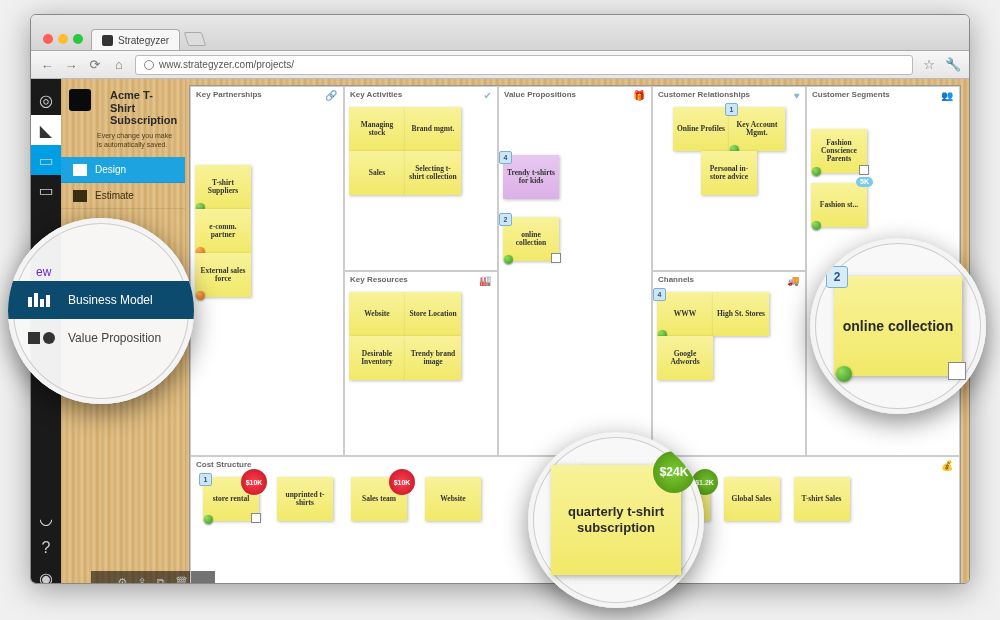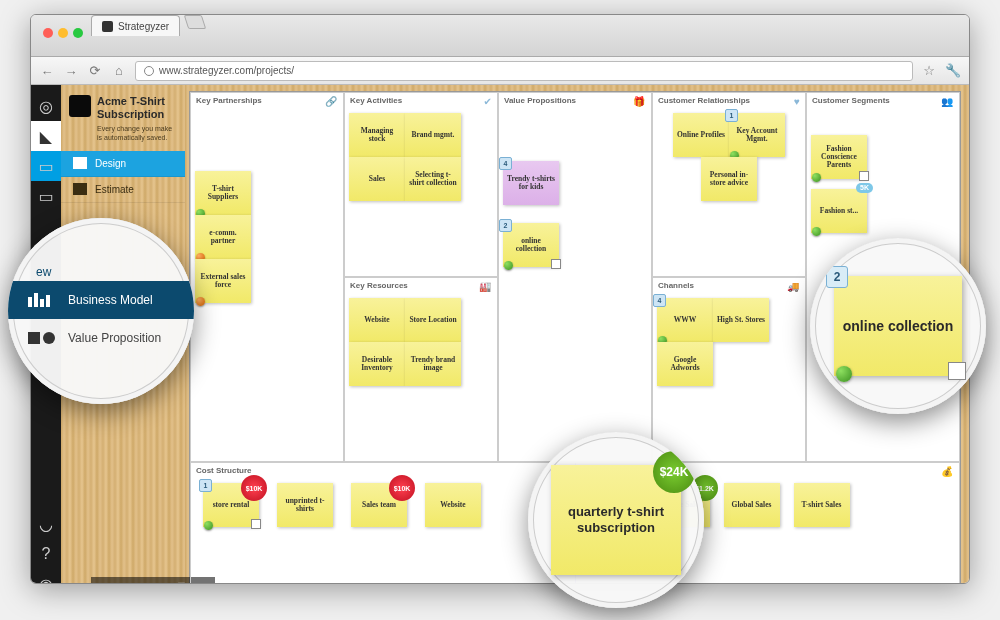--- a/index.html
+++ b/index.html
@@ -1,34 +1,34 @@
 <!DOCTYPE html>
 <html><head>
 <meta charset="utf-8">
 <style>
 *{box-sizing:border-box;margin:0;padding:0;font-family:"Helvetica Neue",Arial,sans-serif}
 body{background:#f0f0f0;width:1000px;height:620px;overflow:hidden;position:relative}
 .browser{width:940px;height:570px;margin:14px auto 0;background:#fff;border-radius:6px;box-shadow:0 6px 30px rgba(0,0,0,.35);overflow:hidden;position:relative;border:1px solid #888}
-.tabstrip{height:42px;background:linear-gradient(#e8e8e8,#d4d4d4);display:flex;padding-left:8px;border-bottom:1px solid #aaa}
+.tabstrip{height:36px;background:linear-gradient(#e8e8e8,#d4d4d4);display:flex;align-items:flex-end;padding-left:8px;border-bottom:1px solid #aaa}
 .traffic{display:flex;gap:5px;align-items:center;margin:0 8px 6px 4px}
 .tl{width:10px;height:10px;border-radius:50%}
 .tab{background:#f7f7f7;border:1px solid #aaa;border-bottom:none;border-radius:4px 4px 0 0;padding:3px 10px;font-size:10px;color:#444;display:flex;align-items:center;gap:5px;height:21px}
 .tab .fav{width:11px;height:11px;background:#333;border-radius:2px}
 .newtab{width:18px;height:14px;background:#ddd;border:1px solid #aaa;margin:0 0 4px 6px;transform:skewX(18deg);border-radius:2px}
 .addr{height:28px;background:linear-gradient(#f7f7f7,#e6e6e6);border-bottom:1px solid #bbb;display:flex;align-items:center;padding:0 8px;gap:8px}
 .navbtn{width:16px;height:16px;color:#777;font-size:13px;display:flex;align-items:center;justify-content:center;cursor:pointer}
 .url{flex:1;background:#fff;border:1px solid #bbb;border-radius:3px;height:20px;font-size:10px;color:#555;padding:0 8px;display:flex;align-items:center}
 .url .globe{width:10px;height:10px;border:1px solid #888;border-radius:50%;margin-right:5px}
 .app{display:flex;height:calc(100% - 54px)}
 .iconrail{width:30px;background:#1a1a1a;display:flex;flex-direction:column;align-items:center;padding-top:6px;gap:0}
 .iconrail .ic{width:30px;height:30px;display:flex;align-items:center;justify-content:center;color:#ccc;cursor:pointer}
 .iconrail .ic.act{background:#009fe3}
 .iconrail .spacer{flex:1}
 .sidebar{width:124px;background:linear-gradient(#d9b57a,#e4c28a 20%,#d9b57a 50%,#e4c28a 80%,#d2ab6e);background-image:repeating-linear-gradient(90deg,#cfa968 0,#e2c08a 3px,#d4af72 6px,#e6c58f 9px,#cfa968 12px);position:relative;padding:10px 0 0 0}
-.proj{display:flex;gap:6px;padding:0 8px}
+.proj{display:flex;gap:19px;padding:0 8px}
 .proj .logo{width:22px;height:22px;background:#0a0a0a;border-radius:3px;flex-shrink:0}
 .proj .ttl{font-size:11px;font-weight:700;color:#2a2a2a;line-height:1.15}
 .hint{font-size:7px;color:#4a3b1f;padding:5px 8px 8px 36px;line-height:1.25}
 .sideitem{height:26px;display:flex;align-items:center;padding-left:12px;font-size:10px;color:#3a2d12;gap:8px;cursor:pointer;border-bottom:1px solid rgba(0,0,0,.08)}
 .sideitem.sel{background:#1ca3e0;color:#fff}
 .sideitem .sico{width:14px;height:12px;background:#3a2d12}
 .sideitem.sel .sico{background:#fff}
 .canvaswrap{flex:1;background:linear-gradient(#d9b57a,#e4c28a);background-image:repeating-linear-gradient(90deg,#cfa968 0,#e2c08a 3px,#d4af72 6px,#e6c58f 9px,#cfa968 12px);padding:6px 8px 6px 4px;overflow:hidden}
 .canvas{background:#fff;border:1px solid #999;height:100%;display:grid;grid-template-columns:repeat(5,1fr);grid-template-rows:1fr 1fr .7fr;font-size:8px;color:#555}
 .cell{border:1px solid #ccc;position:relative;padding:18px 4px 4px;overflow:hidden}
@@ -45,21 +45,21 @@
 .note .dot.g{background:radial-gradient(circle at 30% 30%,#8ee060,#3a9020)}
 .note .dot.o{background:radial-gradient(circle at 30% 30%,#ffb060,#d06000)}
 .note .sq{position:absolute;bottom:-2px;right:-2px;width:10px;height:10px;background:#fff;border:1px solid #888}
 .note .burst{position:absolute;top:-8px;right:-8px;width:26px;height:26px;border-radius:50%;display:flex;align-items:center;justify-content:center;font-size:7px;color:#fff;font-family:Arial;font-weight:700}
 .note .burst.red{background:radial-gradient(#ff4050,#c01020)}
 .note .burst.grn{background:radial-gradient(#7acc30,#4a8a10)}
 .note .bubble{position:absolute;top:-6px;right:-6px;background:#7ec8e8;color:#fff;font-size:7px;padding:1px 4px;border-radius:6px;font-family:Arial}
 
 .lens{position:absolute;border-radius:50%;background:rgba(248,248,248,.97);box-shadow:0 8px 26px rgba(0,0,0,.45),inset 0 0 0 5px #f4f4f4,inset 0 0 0 6px #ccc;overflow:hidden;display:flex;flex-direction:column;justify-content:center}
 .lens1{width:186px;height:186px;left:8px;top:218px}
-.lens1 .peek{font-size:12px;color:#0c4a6e;padding-left:28px;margin-bottom:2px}
+.lens1 .peek{font-size:12px;color:#6d28d9;padding-left:28px;margin-bottom:2px}
 .lens1 .row{height:38px;display:flex;align-items:center;gap:12px;padding-left:20px;font-size:12px;color:#444;cursor:pointer}
 .lens1 .row.sel{background:#0c4a6e;color:#fff}
 .lens1 .glyph{width:28px;height:16px;display:flex;align-items:center}
 .bars{display:flex;gap:2px;align-items:flex-end}
 .bars i{width:4px;background:#fff;display:block}
 .vpshape{display:flex;gap:3px;align-items:center}
 .vpshape .sq2{width:12px;height:12px;background:#333}.vpshape .cr{width:12px;height:12px;background:#333;border-radius:50%}
 .lens2{width:176px;height:176px;left:528px;top:432px;align-items:center}
 .lens2 .bignote{width:130px;height:110px;background:linear-gradient(#f8f29a,#f1e968);box-shadow:2px 2px 6px rgba(0,0,0,.3);font-family:"Comic Sans MS",cursive;font-weight:700;font-size:13px;color:#2a2a2a;display:flex;align-items:center;justify-content:center;text-align:center;padding:8px;position:relative;line-height:1.2}
 .lens2 .bignote .burst2{position:absolute;top:-14px;right:-14px;width:42px;height:42px;border-radius:50%;background:radial-gradient(#7acc30,#4a8a10);color:#fff;font-size:12px;font-weight:700;display:flex;align-items:center;justify-content:center}

